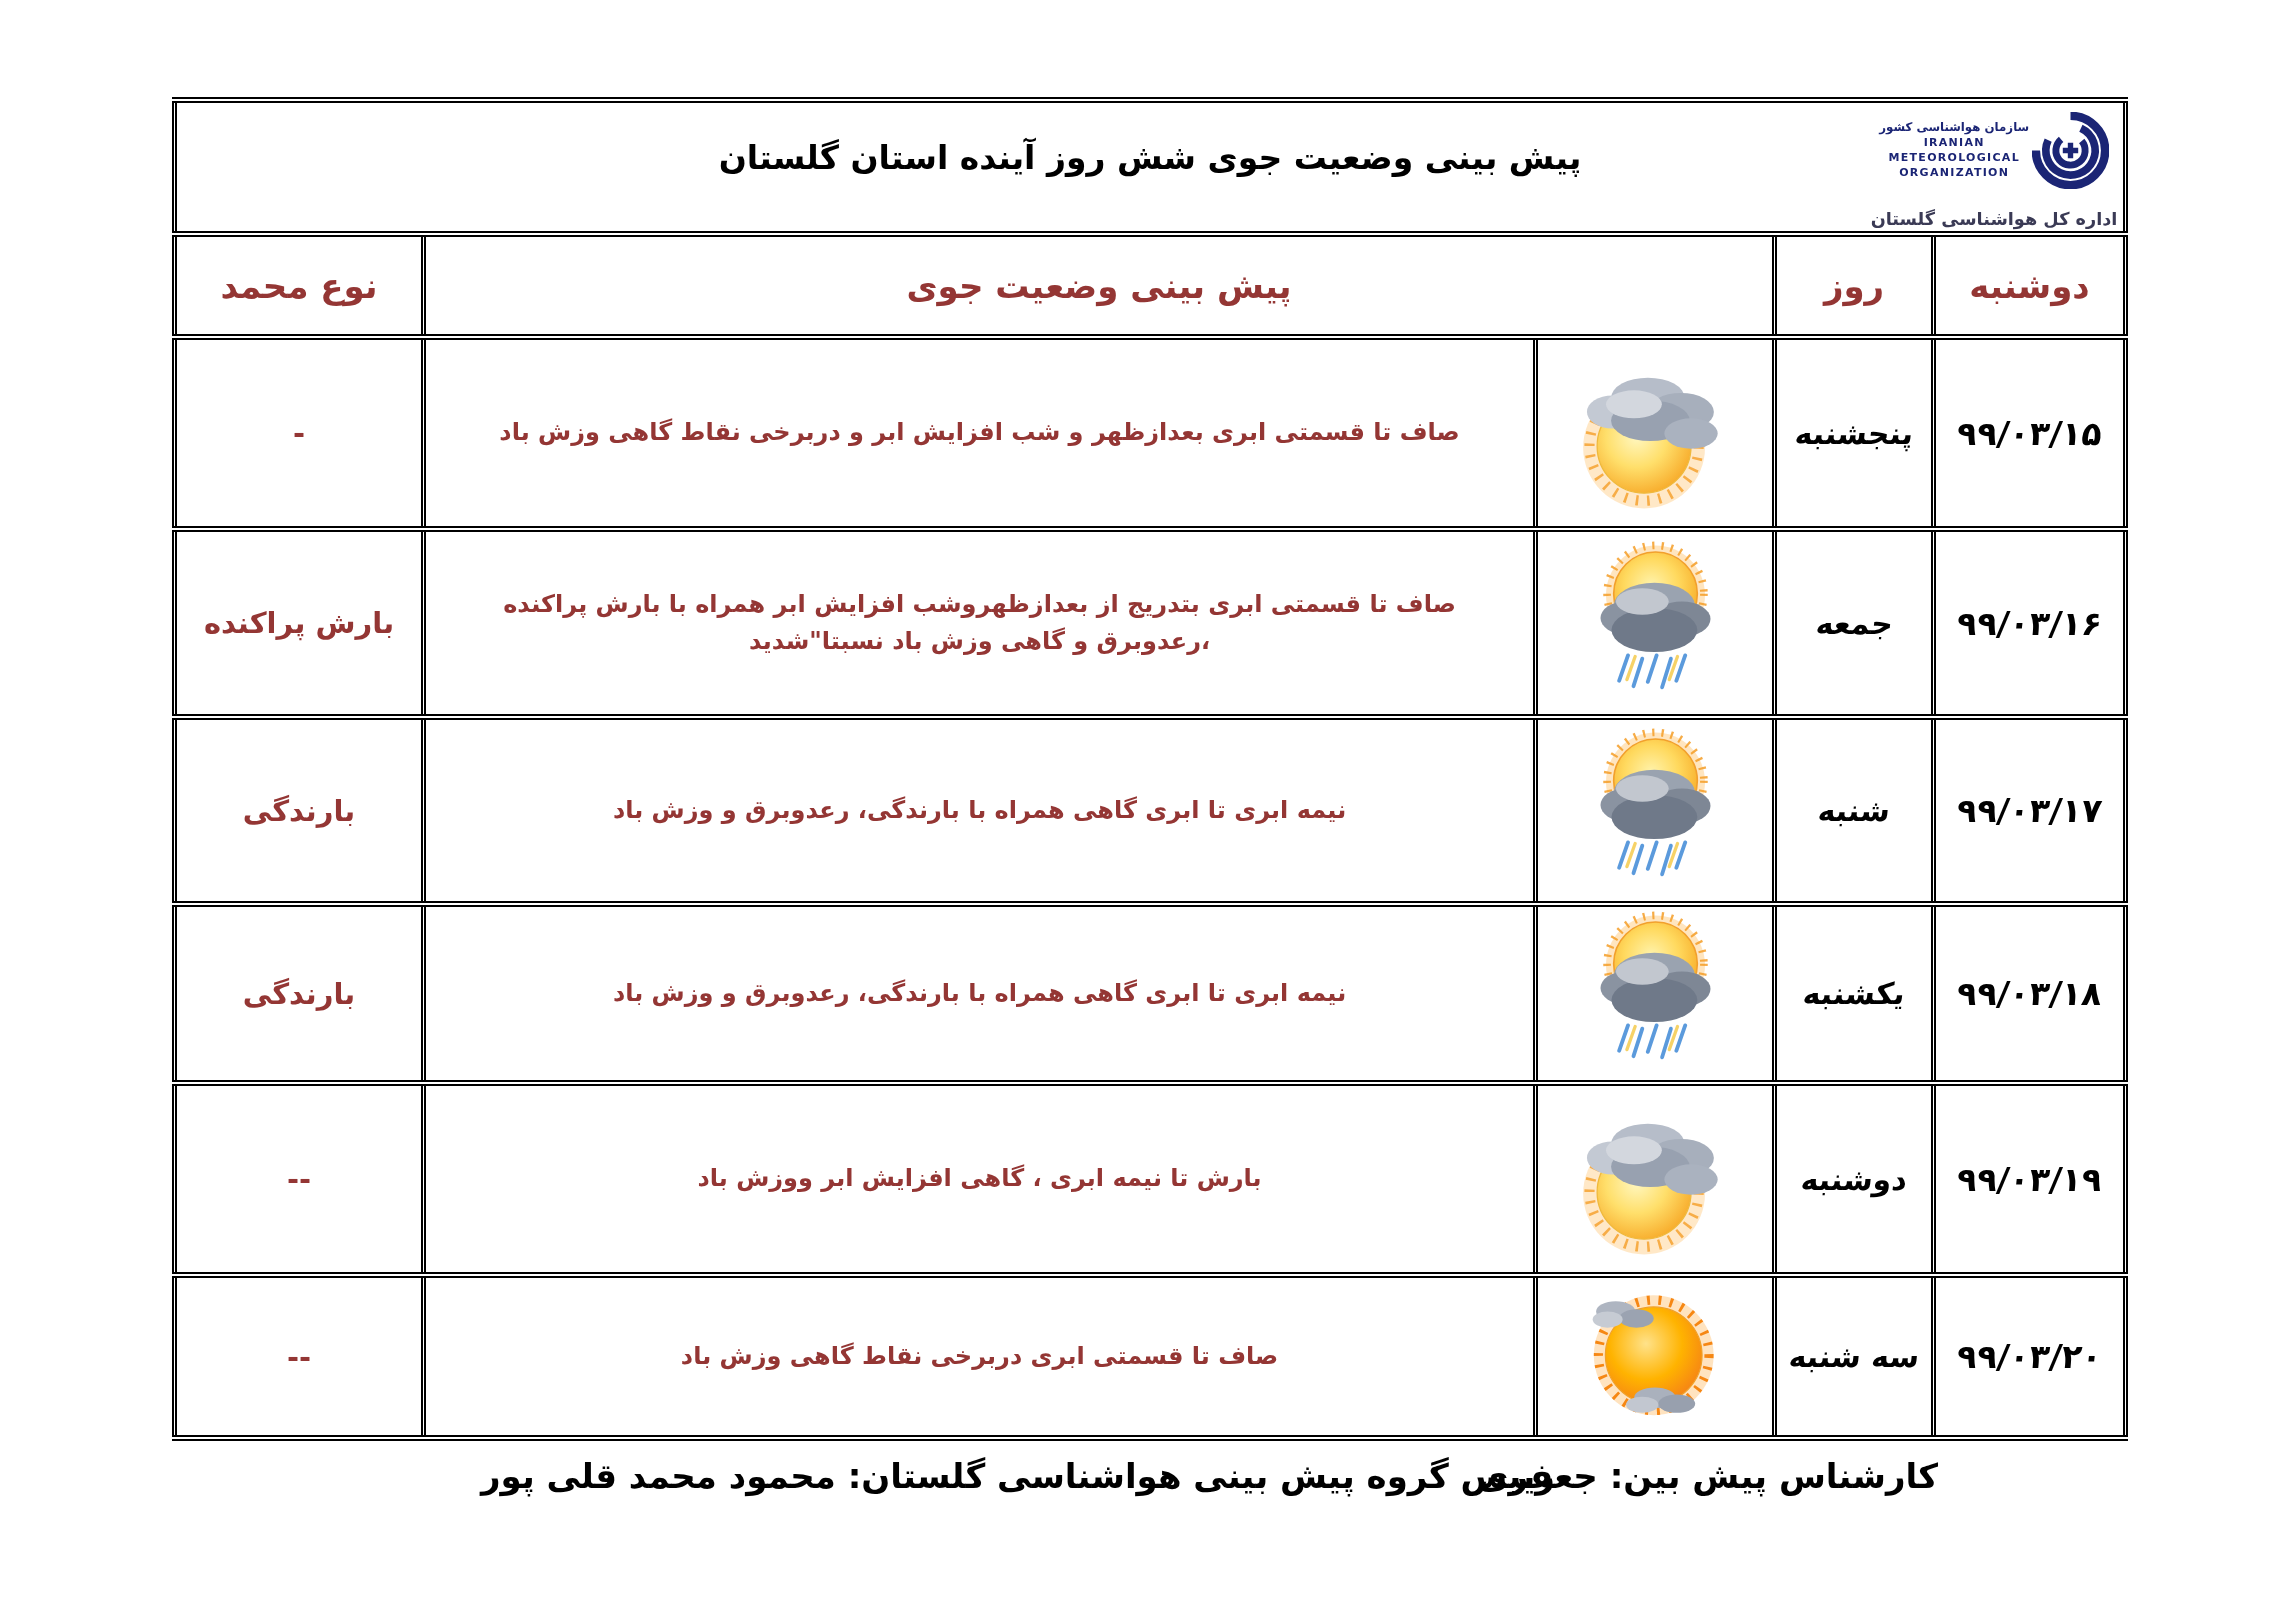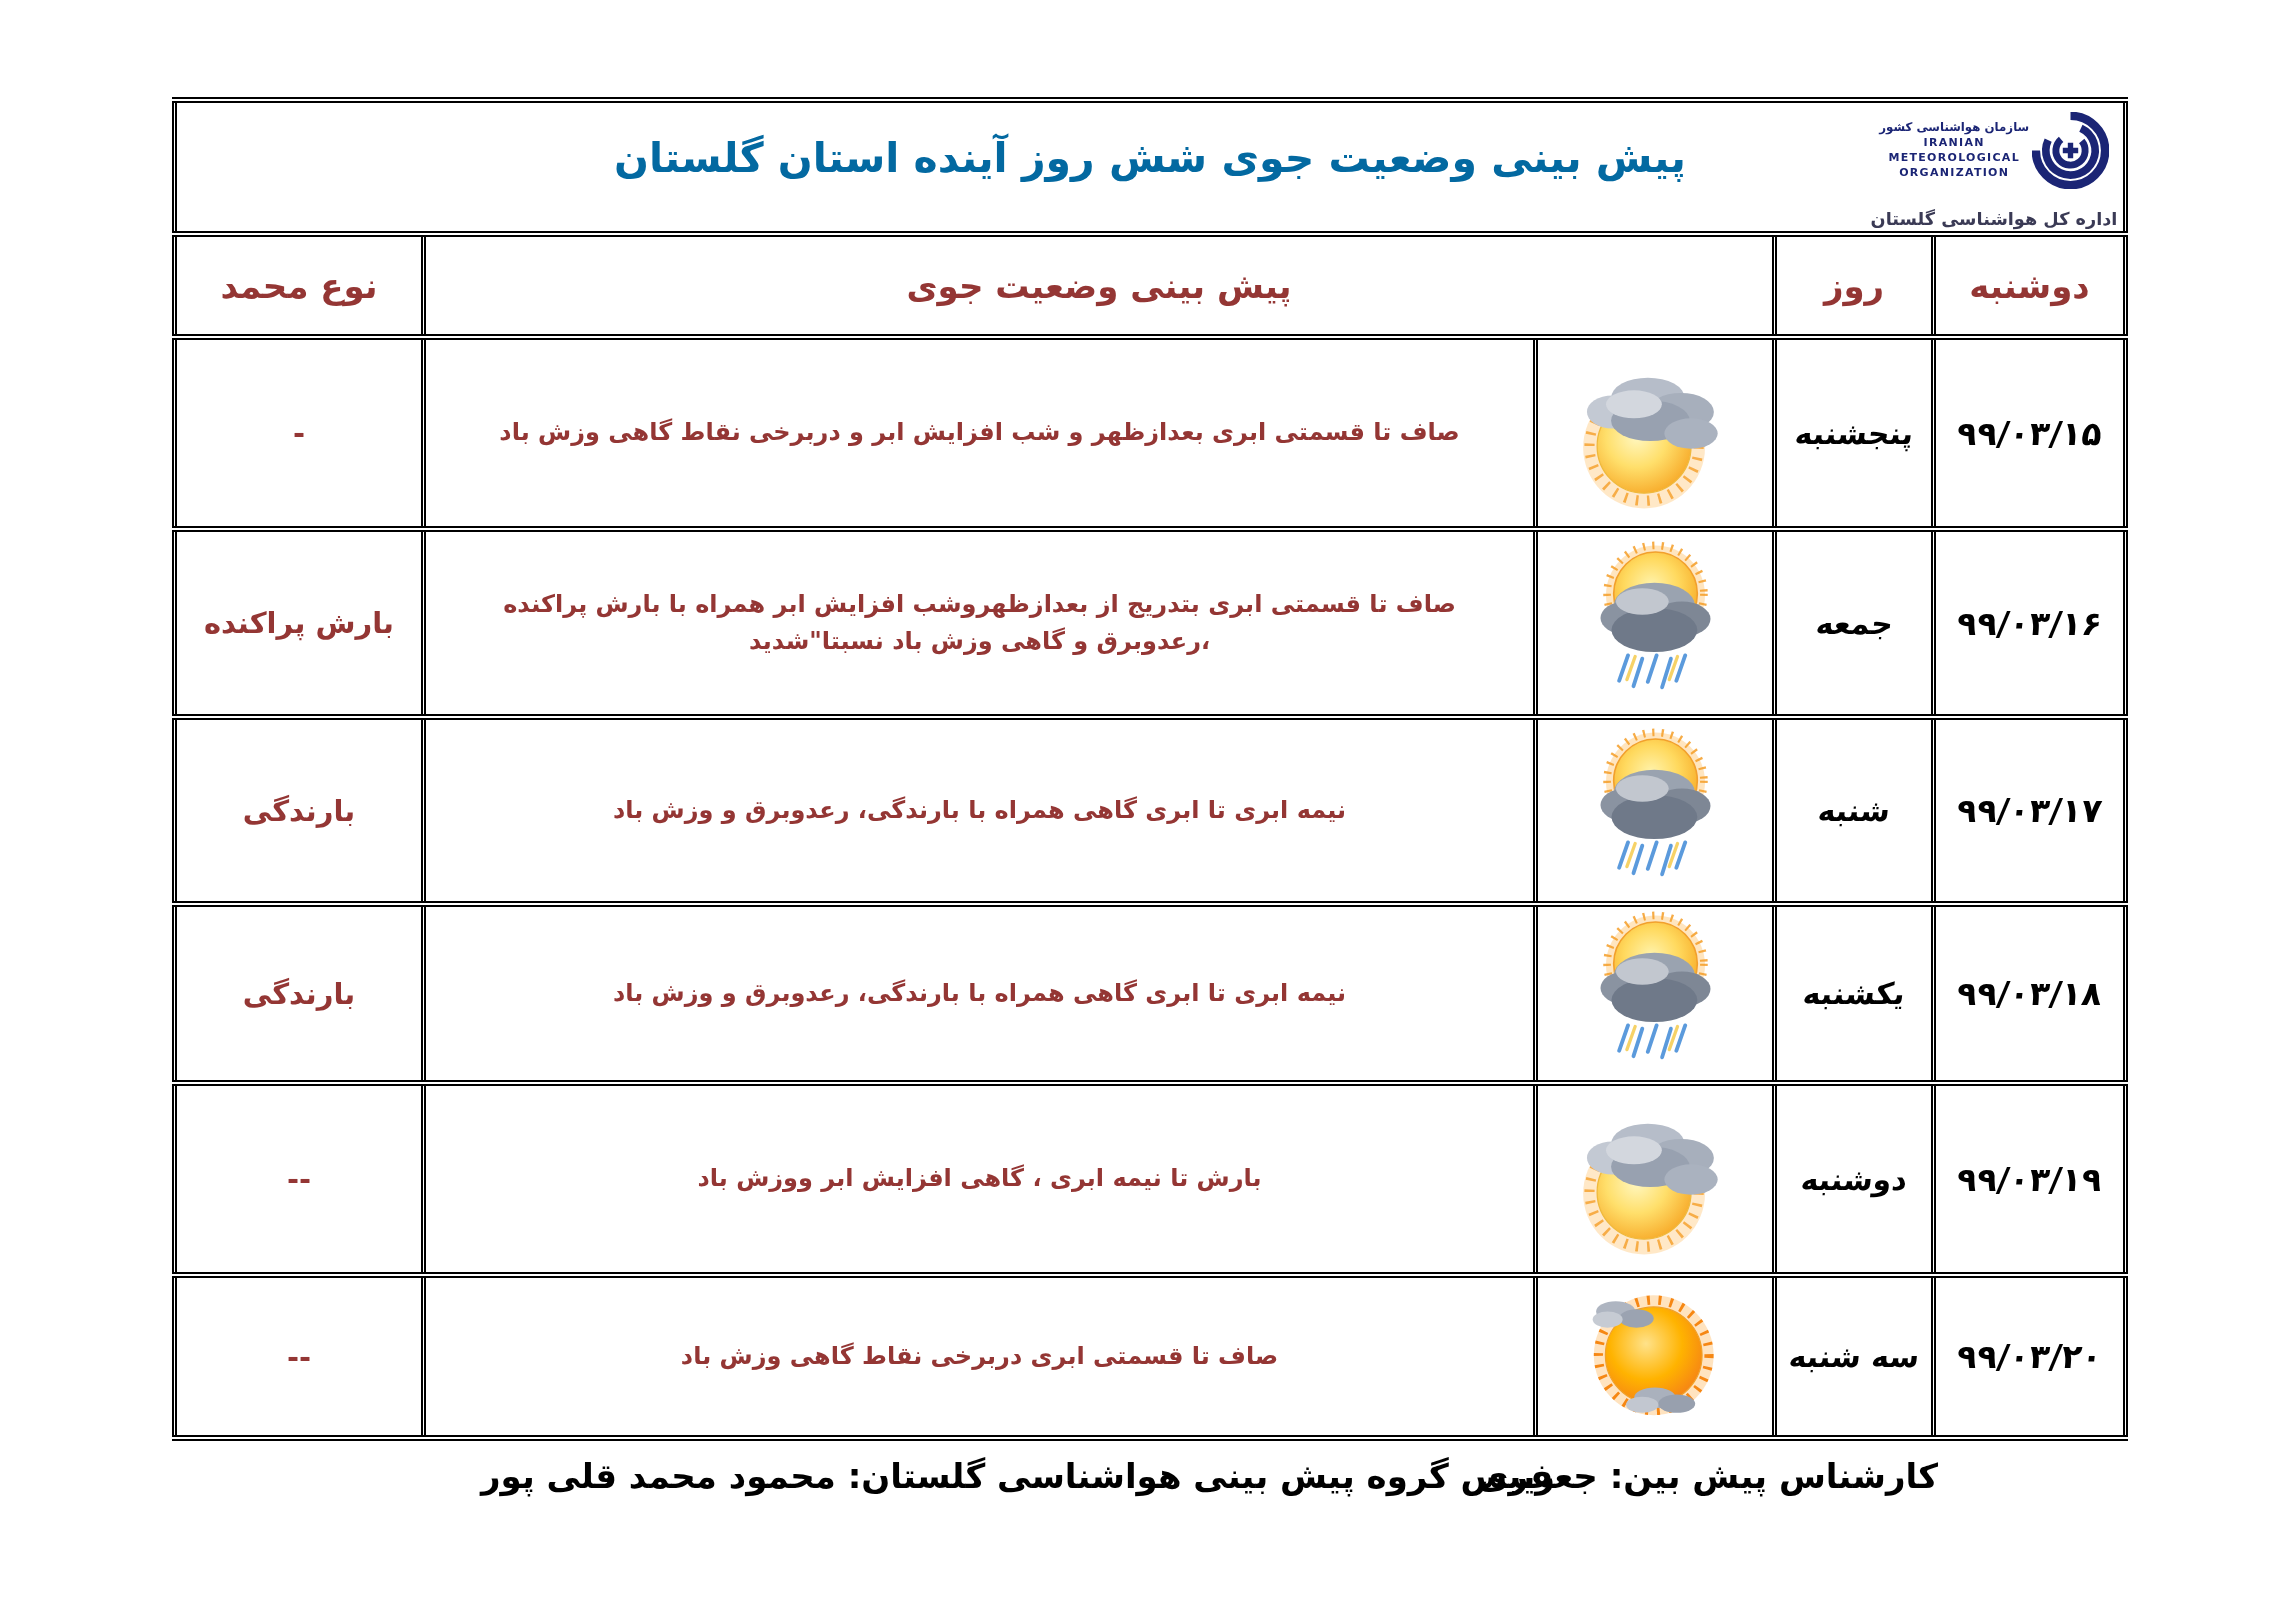--- a/index.html
+++ b/index.html
@@ -23,21 +23,21 @@
     border-bottom-width:6.5px;
     padding:0;
     vertical-align:middle;
     text-align:center;
     background:#fff;
   }
   
   .title-cell{height:128px;}
   .title-wrap{position:relative;height:100%;display:flex;align-items:center;justify-content:center;}
   .page-title{
-    font-size:41px;font-weight:800;color:#0369a1;
+    font-size:33px;font-weight:800;color:#000000;
     letter-spacing:0.7px;padding-bottom:18.3px;
   }
   .logo{
     position:absolute;right:31px;top:9.2px;
     display:flex;flex-direction:column;align-items:center;
     width:196px;
   }
   .logo-main{display:flex;align-items:center;gap:2.6px;direction:ltr;}
   .logo-text{
     font-size:11px;font-weight:700;color:#1b2575;

